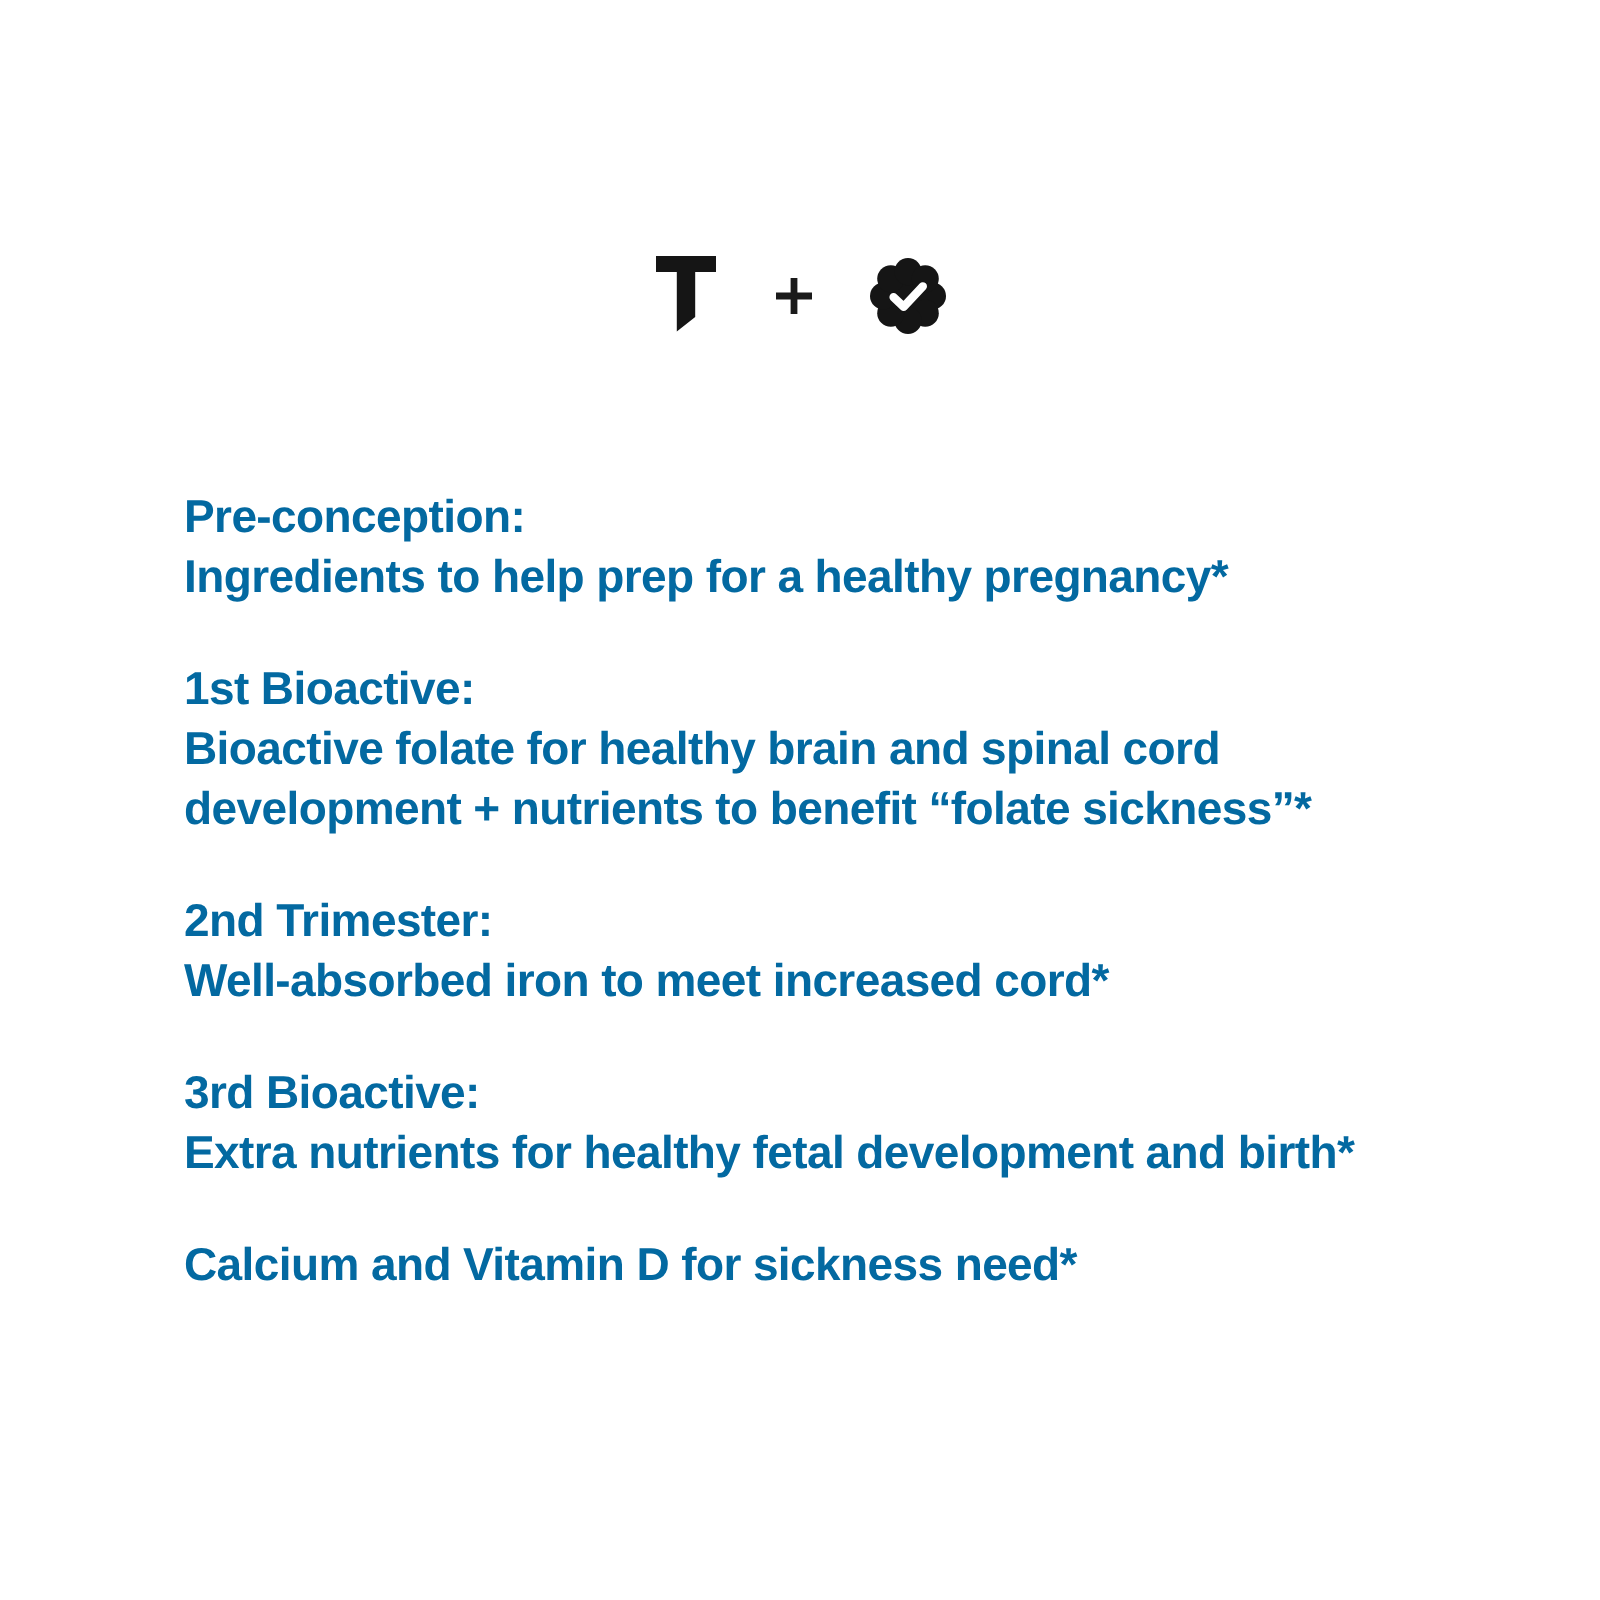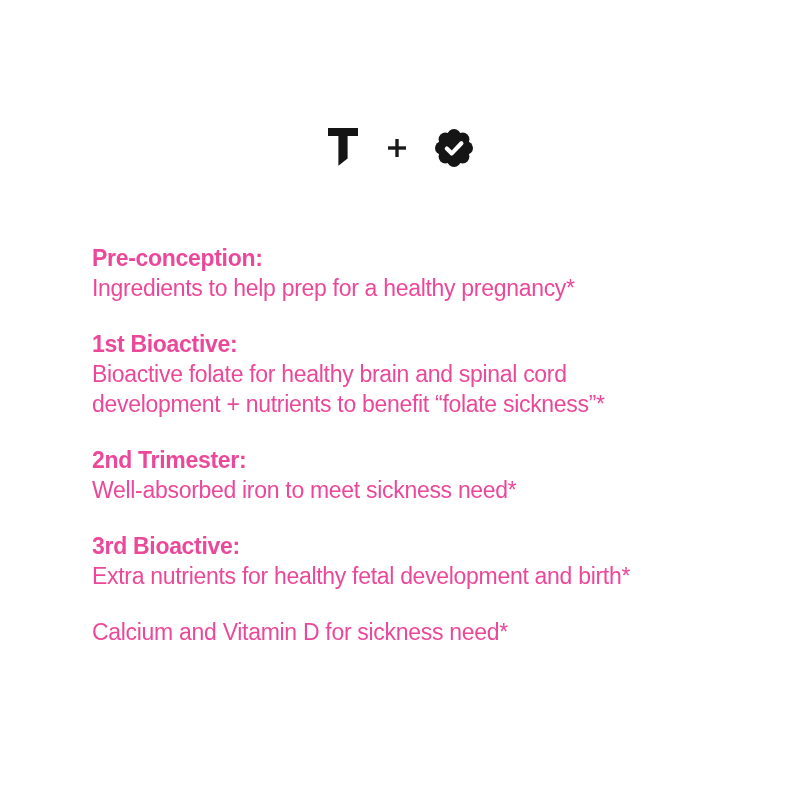--- a/index.html
+++ b/index.html
@@ -7,21 +7,21 @@
     padding: 0;
     background: #ffffff;
   }
   .canvas {
     position: relative;
     width: 800px;
     height: 800px;
     background: #ffffff;
     overflow: hidden;
     font-family: "Liberation Sans", sans-serif;
-    color: #ec4899;
+    color: #0369a1;
   }
   .logo-row {
     position: absolute;
     top: 0;
     left: 0;
     width: 800px;
     height: 200px;
   }
   .logo-t {
     position: absolute;
@@ -50,21 +50,21 @@
   .section .heading {
     font-size: 23px;
     line-height: 30px;
     font-weight: 700;
     letter-spacing: -0.3px;
     white-space: nowrap;
   }
   .section .line {
     font-size: 23px;
     line-height: 30px;
-    font-weight: 400;
+    font-weight: 700;
     letter-spacing: -0.3px;
     white-space: nowrap;
   }
 </style>
 </head>
 <body>
 
 <div class="canvas">
 
   <div class="logo-row">
@@ -99,21 +99,21 @@
     </div>
 
     <div class="section">
       <div class="heading">1st Bioactive:</div>
       <div class="line">Bioactive folate for healthy brain and spinal cord</div>
       <div class="line">development + nutrients to benefit “folate sickness”*</div>
     </div>
 
     <div class="section">
       <div class="heading">2nd Trimester:</div>
-      <div class="line">Well-absorbed iron to meet sickness need*</div>
+      <div class="line">Well-absorbed iron to meet increased cord*</div>
     </div>
 
     <div class="section">
       <div class="heading">3rd Bioactive:</div>
       <div class="line">Extra nutrients for healthy fetal development and birth*</div>
     </div>
 
     <div class="section">
       <div class="line">Calcium and Vitamin D for sickness need*</div>
     </div>

